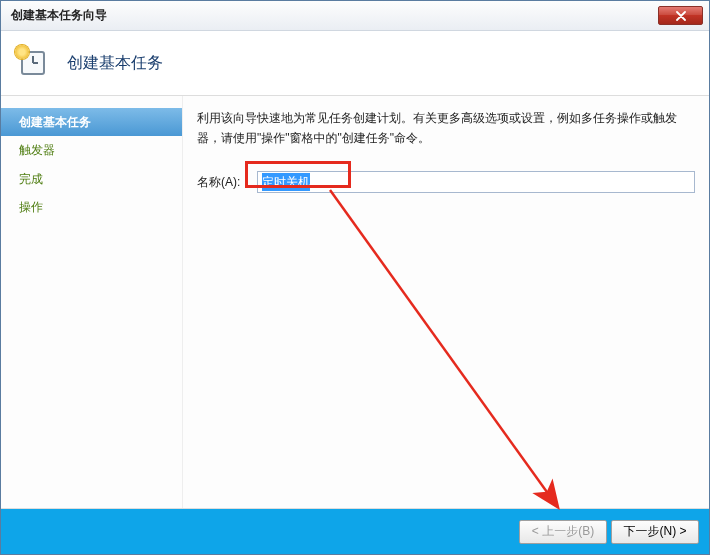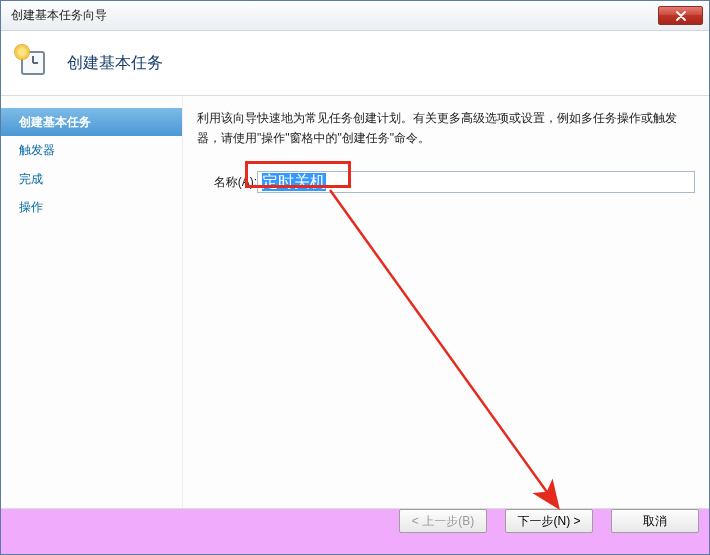--- a/index.html
+++ b/index.html
@@ -1,44 +1,44 @@
 <!DOCTYPE html>
 <html><head>
   <meta charset="utf-8">
   <style>
     * { box-sizing: border-box; margin: 0; padding: 0; font-family: "Microsoft YaHei", "Segoe UI", Tahoma, sans-serif; }
     body { background: #fff; width: 710px; height: 555px; position: relative; }
     .window { width: 710px; height: 555px; border: 1px solid #5a7ca0; background: #fff; display: flex; flex-direction: column; }
     .titlebar { height: 30px; background: linear-gradient(to bottom, #fdfdfd, #eaeef3); display: flex; align-items: center; padding: 0 6px; border-bottom: 1px solid #d0d7e0; font-size: 12px; color: #222; }
-    .title-text { flex: 1; padding-left: 4px; }
+    .title-text { flex: 1; padding-left: 4px; font-weight: bold; }
     .close-btn { width: 45px; height: 19px; background: linear-gradient(to bottom, #e57b73, #c9493c 49%, #c13325 50%, #a4281b); border: 1px solid #8a3028; border-radius: 2px; display: flex; align-items: center; justify-content: center; cursor: pointer; }
     .close-btn svg { width: 12px; height: 10px; }
     .header { height: 65px; background: #fff; display: flex; align-items: center; padding: 0 16px; border-bottom: 1px solid #ddd; }
     .header-icon { width: 32px; height: 32px; position: relative; }
     .header-icon .clock { position: absolute; top: 4px; left: 4px; width: 24px; height: 24px; border: 2px solid #7a8a9a; border-radius: 3px; background: #f7f9fb; }
     .header-icon .clock::before { content: ""; position: absolute; top: 50%; left: 50%; width: 2px; height: 7px; background: #5a6a7a; transform-origin: bottom; transform: translate(-50%, -100%); }
     .header-icon .clock::after { content: ""; position: absolute; top: 50%; left: 50%; width: 2px; height: 5px; background: #5a6a7a; transform-origin: bottom; transform: translate(-50%, -100%) rotate(90deg); }
     .header-icon .sun { position: absolute; top: -2px; left: -2px; width: 14px; height: 14px; background: radial-gradient(circle, #ffe484 30%, #f2c23c 70%); border-radius: 50%; box-shadow: 0 0 0 1px #e0ad20; }
     .header-title { font-size: 16px; color: #1a3e6e; margin-left: 18px; }
     .body { flex: 1; display: flex; background: #fdfdfd; }
     .sidebar { width: 182px; background: #fdfdfd; padding: 12px 0; border-right: 1px solid #eee; }
-    .sidebar-item { padding: 4px 18px; font-size: 12px; color: #0369a1; cursor: pointer; line-height: 1.7; }
+    .sidebar-item { padding: 4px 18px; font-size: 12px; color: #4d7c0f; cursor: pointer; line-height: 1.7; }
     .sidebar-item.active { background: linear-gradient(to bottom, #7dbbe8, #4a98d4); color: #fff; font-weight: bold; }
     .content { flex: 1; padding: 12px 14px; font-size: 12px; color: #222; }
     .instructions { line-height: 1.7; margin-bottom: 22px; }
     .form-row { display: flex; align-items: flex-start; margin-bottom: 8px; }
-    .form-label { width: 60px; padding-top: 3px; text-align: right; }
+    .form-label { width: 60px; padding-top: 3px; }
     .textarea { flex: 1; height: 158px; border: 1px solid #a7b8cf; padding: 4px; font-size: 12px; font-family: inherit; resize: none; background: #fff; }
     .highlight-box { position: absolute; border: 3px solid #e52a1e; pointer-events: none; }
-    .footer { height: 46px; background: #f0abfc; border-top: 1px solid #ddd; display: flex; justify-content: flex-end; padding: 0 10px; gap: 18px; }
+    .footer { height: 46px; background: #0ea5e9; border-top: 1px solid #ddd; display: flex; justify-content: flex-end; align-items: center; padding: 0 10px; gap: 4px; }
     .btn { min-width: 88px; height: 24px; font-size: 12px; padding: 0 10px; background: linear-gradient(to bottom, #fdfdfd, #e8e8e8); border: 1px solid #9f9f9f; border-radius: 2px; cursor: pointer; }
     .btn:disabled { color: #9a9a9a; cursor: default; }
     .arrow-overlay { position: absolute; pointer-events: none; }
     .name-wrap { flex: 1; position: relative; }
-    .name-input-display { width: 100%; height: 22px; border: 1px solid #a7b8cf; padding: 1px 4px; font-size: 16px; line-height: 18px; background: #fff; display: flex; align-items: center; cursor: text; }
+    .name-input-display { width: 100%; height: 22px; border: 1px solid #a7b8cf; padding: 1px 4px; font-size: 12px; line-height: 18px; background: #fff; display: flex; align-items: center; cursor: text; }
     .selected-text { background: #3399ff; color: #fff; }
   </style>
 </head>
 <body>
 
 <div class="window">
   <div class="titlebar">
     <span class="title-text">创建基本任务向导</span>
     <div class="close-btn">
       <svg viewBox="0 0 12 10">
@@ -74,21 +74,20 @@
           </div>
         </div>
       </div>
 
     </div>
   </div>
 
   <div class="footer">
     <button class="btn" disabled="">&lt; 上一步(B)</button>
     <button class="btn">下一步(N) &gt;</button>
-    <button class="btn">取消</button>
   </div>
 </div>
 
 <div class="highlight-box" style="top:161px; left:245px; width:106px; height:27px;"></div>
 
 <svg class="arrow-overlay" style="top:0; left:0;" width="710" height="555">
   <defs>
     <marker id="ah" markerWidth="14" markerHeight="14" refX="10" refY="5" orient="auto" markerUnits="strokeWidth">
       <path d="M0,0 L12,5 L0,10 L3,5 z" fill="#e52a1e"></path>
     </marker>

